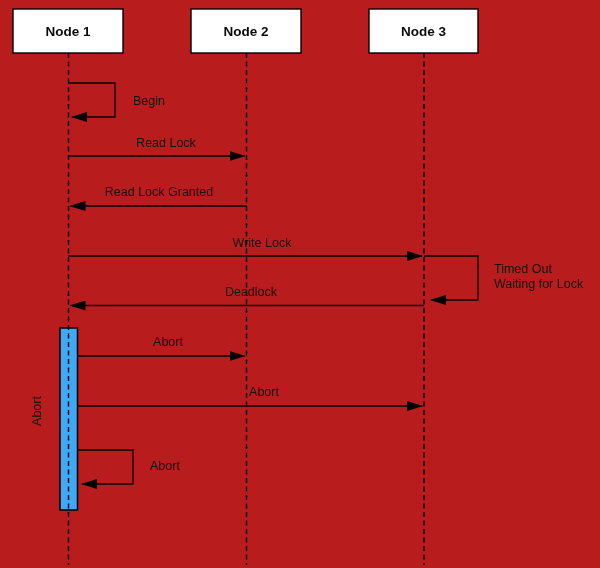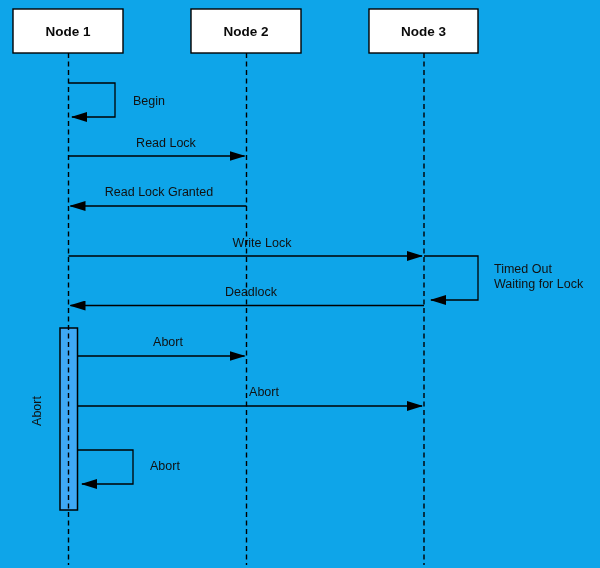--- a/index.html
+++ b/index.html
@@ -4,21 +4,21 @@
 <style>
   html, body {
     margin: 0;
     padding: 0;
     background: #ffffff;
   }
   .stage {
     position: relative;
     width: 600px;
     height: 568px;
-    background: #0ea5e9;
+    background: #b91c1c;
     font-family: "Liberation Sans", "DejaVu Sans", sans-serif;
   }
   svg { display: block; }
   .node-box {
     fill: #ffffff;
     stroke: #000000;
     stroke-width: 1.4;
   }
   .node-title {
     font-family: "Liberation Sans", "DejaVu Sans", sans-serif;

